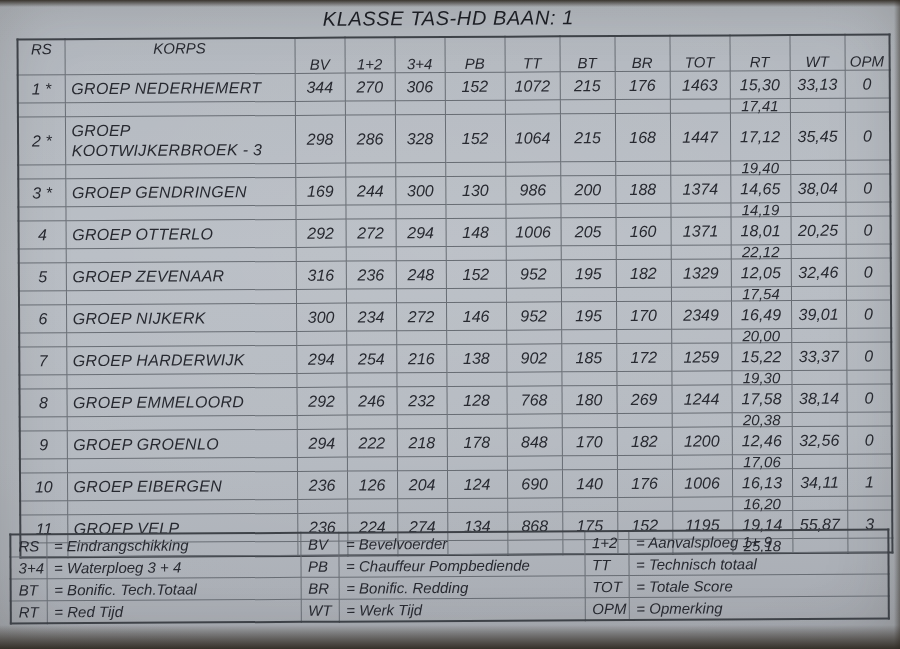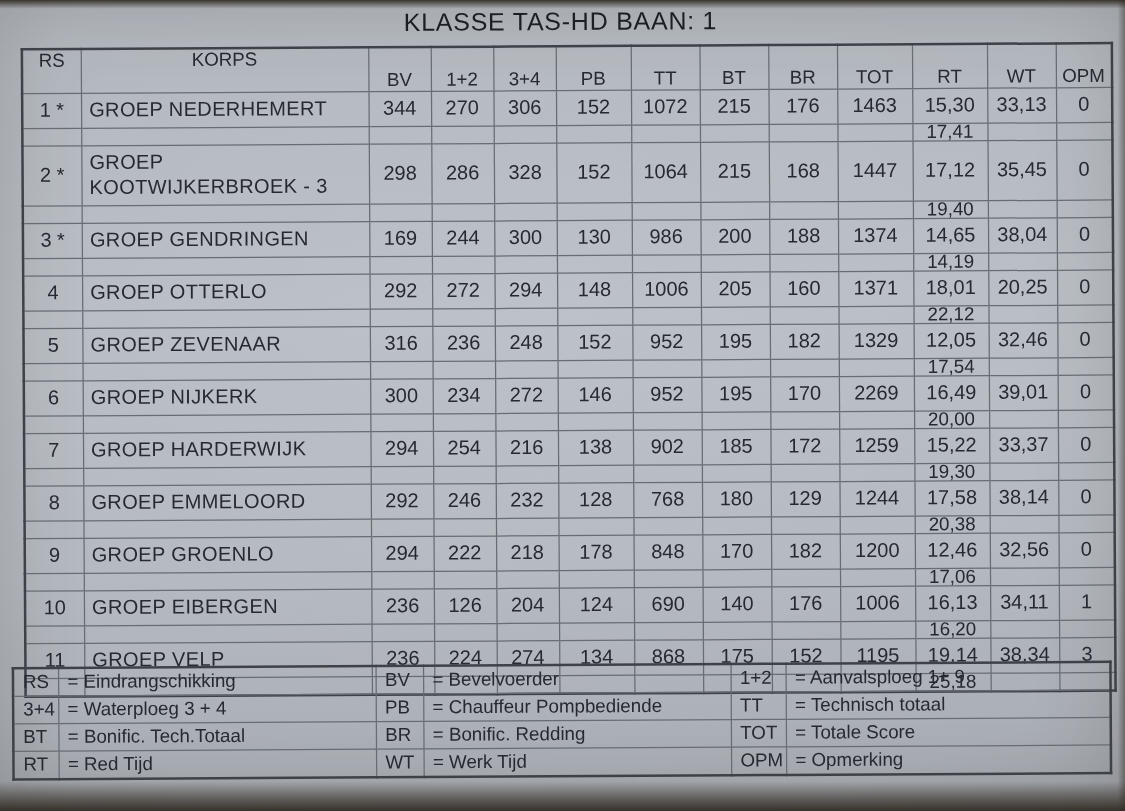--- a/index.html
+++ b/index.html
@@ -1,21 +1,21 @@
 <!DOCTYPE html>
 <html style="--paper: #b6bbc2; --ink: #272930; --line: #686d74; --frame: #3e4248; --title-ink: #1c1e24;"><head>
 <meta charset="utf-8">
 <style>
   html,body{margin:0;padding:0;}
   body{
     width:900px;height:649px;overflow:hidden;position:relative;
     background:#39342e;
     font-family:"Liberation Sans", sans-serif;
   }
-  .photo{position:absolute;inset:0;}
+  .photo{position:absolute;inset:0;font-style:italic;}
   .paper{
     position:absolute;left:0;top:0;right:0;bottom:0;
     background:
       radial-gradient(130% 115% at 48% 38%, rgba(255,255,255,0.07) 0%, rgba(0,0,0,0.0) 55%, rgba(35,30,24,0.18) 100%),
       linear-gradient(178deg,#b2b7be 0%,#b8bdc4 38%,#b4b9c0 68%,#a8acb3 96%);
     box-shadow: inset 0 0 70px rgba(55,50,42,0.22);
   }
   .edge-top{
     position:absolute;left:0;top:0;right:0;height:7px;pointer-events:none;
     background:linear-gradient(to bottom, rgba(46,40,32,0.9), rgba(46,40,32,0));
@@ -273,21 +273,21 @@
           <tr class="data-row">
             <td class="c-rs">6</td>
             <td class="c-korps">GROEP NIJKERK</td>
             <td class="c-bv">300</td>
             <td class="c-a12">234</td>
             <td class="c-w34">272</td>
             <td class="c-pb">146</td>
             <td class="c-tt">952</td>
             <td class="c-bt">195</td>
             <td class="c-br">170</td>
-            <td class="c-tot">2269</td>
+            <td class="c-tot">2349</td>
             <td class="c-rt">16,49</td>
             <td class="c-wt">39,01</td>
             <td class="c-opm">0</td>
           </tr>
           <tr class="spacer-row">
             <td></td>
             <td></td>
             <td></td>
             <td></td>
             <td></td>
@@ -332,21 +332,21 @@
           </tr>
           <tr class="data-row">
             <td class="c-rs">8</td>
             <td class="c-korps">GROEP EMMELOORD</td>
             <td class="c-bv">292</td>
             <td class="c-a12">246</td>
             <td class="c-w34">232</td>
             <td class="c-pb">128</td>
             <td class="c-tt">768</td>
             <td class="c-bt">180</td>
-            <td class="c-br">129</td>
+            <td class="c-br">269</td>
             <td class="c-tot">1244</td>
             <td class="c-rt">17,58</td>
             <td class="c-wt">38,14</td>
             <td class="c-opm">0</td>
           </tr>
           <tr class="spacer-row">
             <td></td>
             <td></td>
             <td></td>
             <td></td>
@@ -425,21 +425,21 @@
             <td class="c-korps">GROEP VELP</td>
             <td class="c-bv">236</td>
             <td class="c-a12">224</td>
             <td class="c-w34">274</td>
             <td class="c-pb">134</td>
             <td class="c-tt">868</td>
             <td class="c-bt">175</td>
             <td class="c-br">152</td>
             <td class="c-tot">1195</td>
             <td class="c-rt">19,14</td>
-            <td class="c-wt">38,34</td>
+            <td class="c-wt">55,87</td>
             <td class="c-opm">3</td>
           </tr>
           <tr class="spacer-row">
             <td></td>
             <td></td>
             <td></td>
             <td></td>
             <td></td>
             <td></td>
             <td></td>

